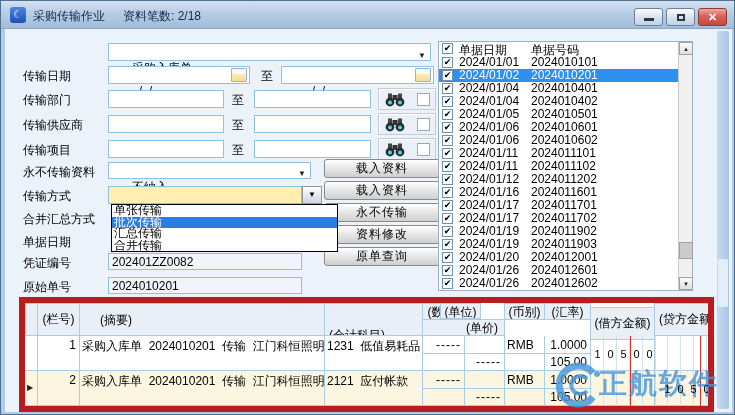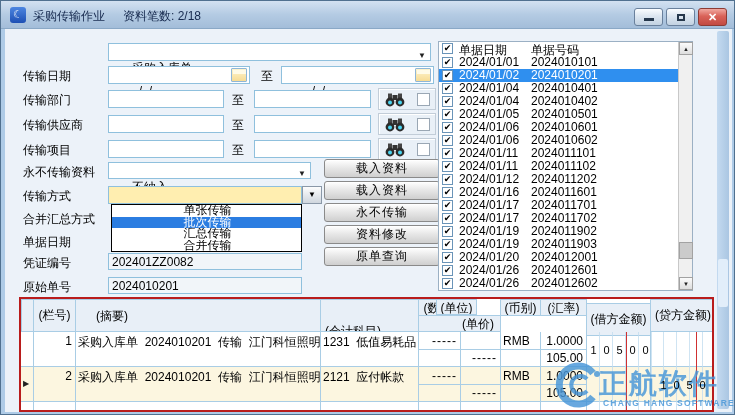--- a/index.html
+++ b/index.html
@@ -37,22 +37,22 @@
   .ybtn i { position:absolute; left:1px; top:1px; width:13px; height:4px; background:#fffbe8; display:block; }
   .zhi { position:absolute; font-size:12px; color:#000; }
   .lookup { position:absolute; width:58px; height:22px; border:1px solid #c2cdd8; background:#e9f0f7;
     box-shadow:inset 1px 1px 0 #ffffff; }
   .binoc { position:absolute; left:5px; top:4px; }
   .grp-cb { position:absolute; right:5px; top:4px; width:13px; height:13px; background:#fff; border:1px solid #9aa7b4; }
 
   .combo-btn { position:absolute; width:20px; height:18px; border:1px solid #8a98a8;
     background:linear-gradient(#fdfdfd,#cfd6de); font-size:8px; text-align:center; line-height:16px; }
 
-  .drop-list { position:absolute; left:106px; top:175px; width:191px; height:48px; background:#fff;
-    border:1px solid #000; z-index:20;text-align:center; }
+  .drop-list { position:absolute; left:106px; top:175px; width:227px; height:48px; background:#fff;
+    border:1px solid #000; z-index:20; }
   .cl-item { height:11.5px; font-size:12px; line-height:11.5px; padding-left:2px; overflow:hidden; color:#000; }
   .cl-item.sel { background:#2b7de1; color:#fff; }
 
   .btn { position:absolute; left:319px; width:116px; height:19px; border:1px solid #8a8a8a; border-radius:3px;
     background:linear-gradient(#ffffff,#e8e8e8 45%,#cfcfcf); font-size:12px; color:#000;
     box-shadow:inset 0 1px 0 #fff; letter-spacing:1px; }
 
   
   .doclist { position:absolute; left:433px; top:12px; width:255px; height:250px; background:#fff;
     border:1px solid #9bb0c4; }
@@ -64,21 +64,21 @@
     font-size:9px; line-height:9px; text-align:center; color:#000; }
   .dl-date { position:absolute; left:20px; } .dl-num { position:absolute; left:92px; }
   .dl-scroll { position:absolute; right:0; top:0; width:14px; height:248px; background:#f0f0f0; border-left:1px solid #c8c8c8; }
   .sb-btn { position:absolute; left:0; width:14px; height:13px; background:linear-gradient(#fbfbfb,#dedede);
     border:1px solid #a2a2a2; font-size:6px; text-align:center; line-height:12px; color:#222; }
   .sb-btn.up { top:0; } .sb-btn.dn { bottom:0; }
   .sb-thumb { position:absolute; left:0; top:200px; width:14px; height:17px; background:#cbcbcb; border:1px solid #a2a2a2; }
 
   
   .vtable { position:absolute; left:14px; top:268px; width:695px; height:115px; background:#fff;
-    border:2px solid #b91c1c; overflow:hidden; }
+    border:6px solid #b91c1c; overflow:hidden; }
   .th { position:absolute; background:#e8eff7; border:1px solid #a9cde5; font-size:12px; text-align:center;
     color:#000; overflow:hidden; }
   .th.r { text-align:right; padding-right:6px; }
   .vrows { position:absolute; left:0; top:33px; width:695px; height:82px; }
   .vrow { position:absolute; left:0; width:695px; height:35px; font-size:12px; }
   .vrow.current { background:#fcf6e0; }
   .gut { position:absolute; left:2px; top:12px; font-size:8px; color:#222; }
   .c-no   { position:absolute; left:12px; width:39px; top:2px; text-align:right; }
   .c-sum  { position:absolute; left:57px; top:2px; white-space:pre; }
   .c-acct { position:absolute; left:302px; top:2px; white-space:pre; }
@@ -403,20 +403,19 @@
       </div>
     </div>
 
     <div class="watermark">
       <svg width="48" height="48" viewBox="0 0 48 48" style="position:absolute;left:0;top:0">
         <path d="M40 12 A 19 19 0 1 0 40 36" fill="none" stroke="#4796d8" stroke-width="7"></path>
         <path d="M34 18 A 9 9 0 1 0 34 30" fill="none" stroke="#4796d8" stroke-width="4"></path>
         <circle cx="44" cy="13" r="3" fill="#4796d8"></circle>
       </svg>
       <span class="wm-cn">正航软件</span>
-      <span class="wm-en">CHANG HANG SOFTWARE</span>
     </div>
 
     <div class="side-scroll">
       <div class="side-thumb"></div>
     </div>
   </div>
 </div>
 
 </body></html>

